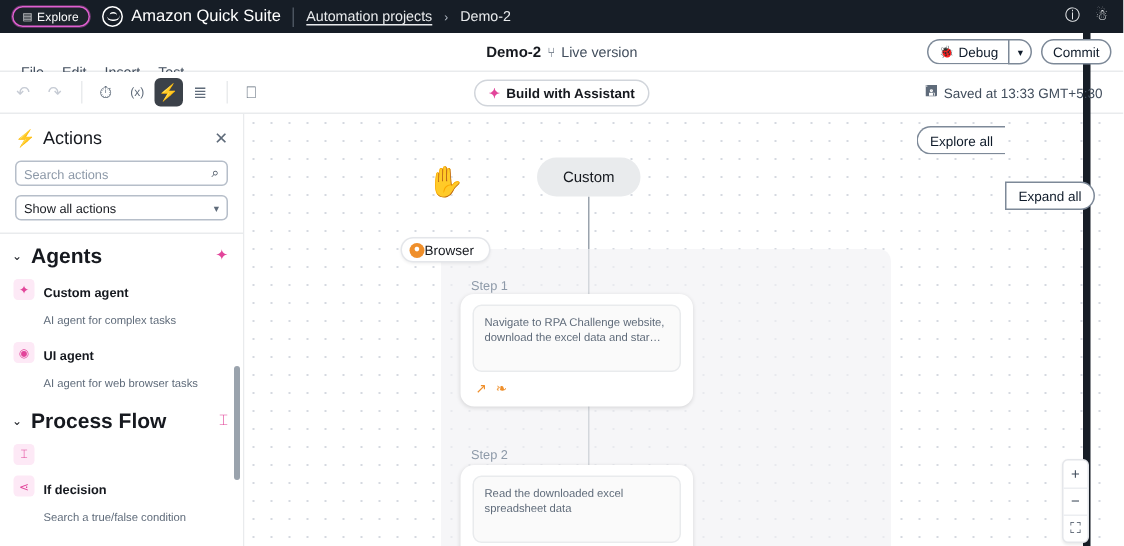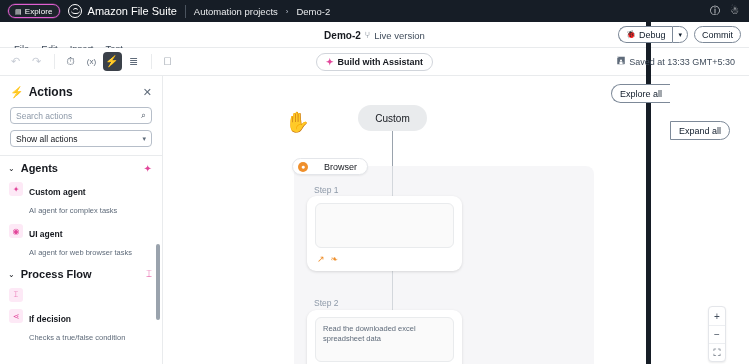--- a/index.html
+++ b/index.html
@@ -3,21 +3,21 @@
 <meta charset="utf-8">
 <style>
   * { box-sizing: border-box; margin: 0; padding: 0; }
   html, body {
     width: 749px; height: 364px;
     overflow: hidden;
     font-family: "Liberation Sans", sans-serif;
     background: #ffffff;
     color: #16191f;
   }
-  #app { position: relative; width: 651px; height: 364px; }
+  #app { position: relative; width: 727px; height: 364px; }
 
   
   .topbar {
     position: absolute; left: 0; top: 0; width: 749px; height: 22px;
     background: #161d26; display: flex; align-items: center;
     padding: 0 8px; gap: 8px;
   }
   .explore-btn {
     display: inline-flex; align-items: center; gap: 3px;
     height: 14px; padding: 0 6px;
@@ -38,21 +38,21 @@
     border-radius: 0 0 6px 6px;
   }
   .brand-logo::after {
     content: ""; position: absolute; left: 4px; top: 3.2px;
     width: 5px; height: 2px;
     border-top: 1.2px solid #fff; border-radius: 5px 5px 0 0;
   }
   .brand-name { color: #ffffff; font-size: 11px; }
   .tb-sep { width: 1px; height: 13px; background: #4b545f; }
   .crumb { color: #e9ebed; font-size: 9.5px; }
-  .crumb.link { text-underline-offset: 2px; }
+  .crumb.link { text-decoration: underline; text-underline-offset: 2px; }
   .crumb-arrow { color: #b6bec9; font-size: 8px; }
   .topbar-right {
     margin-left: auto; display: flex; align-items: center; gap: 10px;
     padding-right: 2px;
   }
   .tb-icon { color: #e9ebed; font-size: 10px; line-height: 1; }
 
   
   .menubar {
     position: absolute; left: 0; top: 22px; width: 749px; height: 26px;
@@ -118,40 +118,40 @@
 
   
   .sidebar {
     position: absolute; left: 0; top: 76px; width: 163px; height: 288px;
     background: #ffffff; border-right: 1px solid #e9ebed;
     overflow: hidden;
   }
   .sb-header {
     display: flex; align-items: center; padding: 9px 10px 4px 10px; gap: 5px;
   }
-  .sb-title { font-size: 12px; font-weight: bold; color: #16191f; }
+  .sb-title { font-size: 12px; font-weight: normal; color: #16191f; }
   .sb-bolt { color: #16191f; font-size: 11px; }
   .sb-close { margin-left: auto; color: #5f6b7a; font-size: 11px; }
   .sb-field {
     margin: 4px 10px 0 10px; height: 17px;
     border: 1px solid #b6bec9; border-radius: 4px;
     display: flex; align-items: center; padding: 0 5px;
     font-size: 8.5px; color: #8d99a8; background: #fff;
   }
   .sb-field .magnifier { margin-left: auto; color: #414d5c; font-size: 9px; }
   .sb-field .caret { margin-left: auto; color: #5f6b7a; font-size: 7px; }
   .sb-field.select { color: #16191f; margin-top: 6px; }
   .sb-divider { height: 1px; background: #e9ebed; margin: 8px 0 0 0; }
 
   .group-head {
     display: flex; align-items: center; gap: 6px;
     padding: 6px 10px 4px 8px;
   }
   .chev { font-size: 8px; color: #16191f; }
-  .group-title { font-size: 11px; font-weight: bold; color: #16191f; }
+  .group-title { font-size: 14px; font-weight: bold; color: #16191f; }
   .group-icon { margin-left: auto; font-size: 10px; color: #e2459a; }
 
   .act-item { display: flex; gap: 6px; padding: 3px 8px 3px 9px; align-items: flex-start; }
   .act-ico {
     width: 14px; height: 14px; border-radius: 3px; flex: 0 0 auto;
     background: #fde9f6; color: #e2459a;
     display: flex; align-items: center; justify-content: center;
     font-size: 8px; margin-top: 1px;
   }
   .act-txt { min-width: 0; }
@@ -191,23 +191,23 @@
   }
   .edge.e1 { left: 229px; top: 55px; height: 289px; }
 
   .hand-cursor {
     position: absolute; left: 122px; top: 36px; font-size: 20px;
     color: #16191f; line-height: 1;
     text-shadow: 0 0 1px #fff;
   }
 
   .browser-chip {
-    position: absolute; left: 129px; top: 82px;
+    position: absolute; left: 104px; top: 82px;
     height: 17px; padding: 0 10px 0 5px;
-    display: inline-flex; align-items: center; gap: 16px;
+    display: inline-flex; align-items: center; gap: 0;
     background: #ffffff; border: 1px solid #e4e6ea; border-radius: 9px;
     font-size: 9px; color: #16191f; z-index: 4;
     box-shadow: 0 1px 2px rgba(0,0,0,.06);
   }
   .browser-chip .bicon {
     width: 10px; height: 10px; border-radius: 50%;
     background: #ef8f2b; color: #fff; font-size: 7px;
     display: flex; align-items: center; justify-content: center;
   }
 
@@ -260,21 +260,21 @@
 
 <div id="app">
 
   <div class="topbar">
     <div class="explore-btn">
       <span class="glyph">▤</span>
       <span>Explore</span>
     </div>
     <div class="brand">
       <span class="brand-logo"></span>
-      <span class="brand-name">Amazon File Suite</span>
+      <span class="brand-name">Amazon Quick Suite</span>
     </div>
     <span class="tb-sep"></span>
     <span class="crumb link">Automation projects</span>
     <span class="crumb-arrow">›</span>
     <span class="crumb">Demo-2</span>
     <div class="topbar-right">
       <span class="tb-icon">ⓘ</span>
       <span class="tb-icon">☃</span>
     </div>
   </div>
@@ -373,21 +373,21 @@
       <span class="group-title">Process Flow</span>
       <span class="group-icon">⌶</span>
     </div>
     <div class="act-item">
       <span class="act-ico">⌶</span>
     </div>
     <div class="act-item">
       <span class="act-ico">⋖</span>
       <span class="act-txt">
         <span class="act-name">If decision</span>
-        <span class="act-desc">Checks a true/false condition</span>
+        <span class="act-desc">Search a true/false condition</span>
       </span>
     </div>
 
     <div class="sb-scroll"></div>
   </div>
 
   <div class="canvas">
 
     <div class="canvas-topright">
       <span class="seg">Explore all</span>
@@ -407,20 +407,21 @@
     <div class="browser-chip">
       <span class="bicon">●</span>
       <span>Browser</span>
     </div>
 
     <span class="step-label s1">Step 1</span>
     <span class="step-label s2">Step 2</span>
 
     <div class="step-card c1">
       <div class="inner-card">
+        <div class="inner-desc">Navigate to RPA Challenge website, download the excel data and star…</div>
       </div>
       <div class="card-tools">
         <span>↗</span>
         <span>❧</span>
       </div>
     </div>
 
     <div class="step-card c2">
       <div class="inner-card">
         <div class="inner-desc">Read the downloaded excel spreadsheet data</div>

